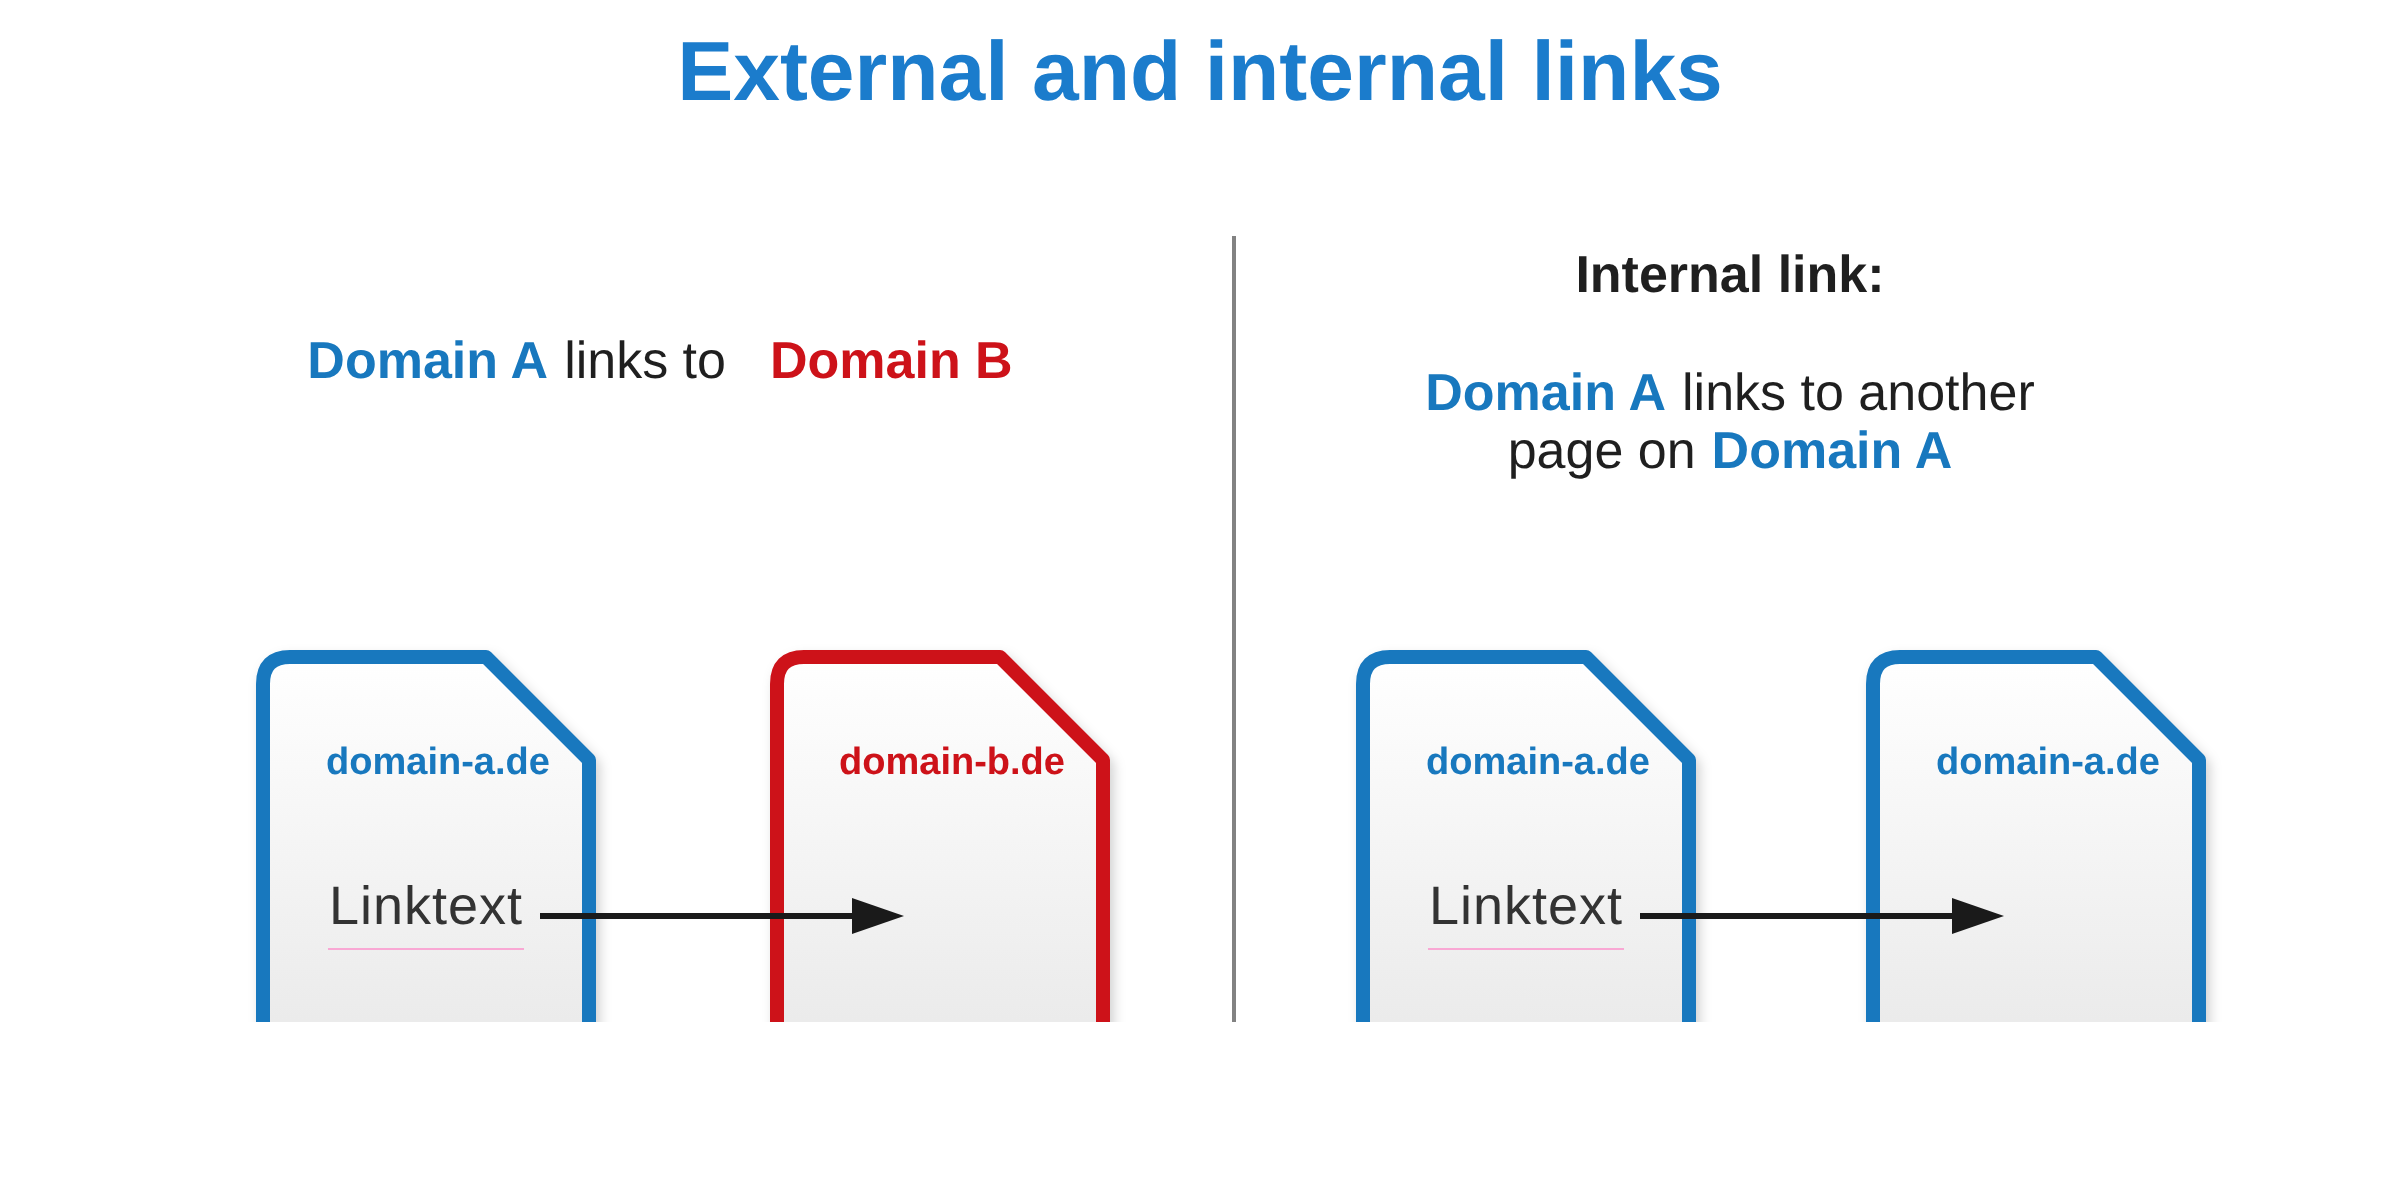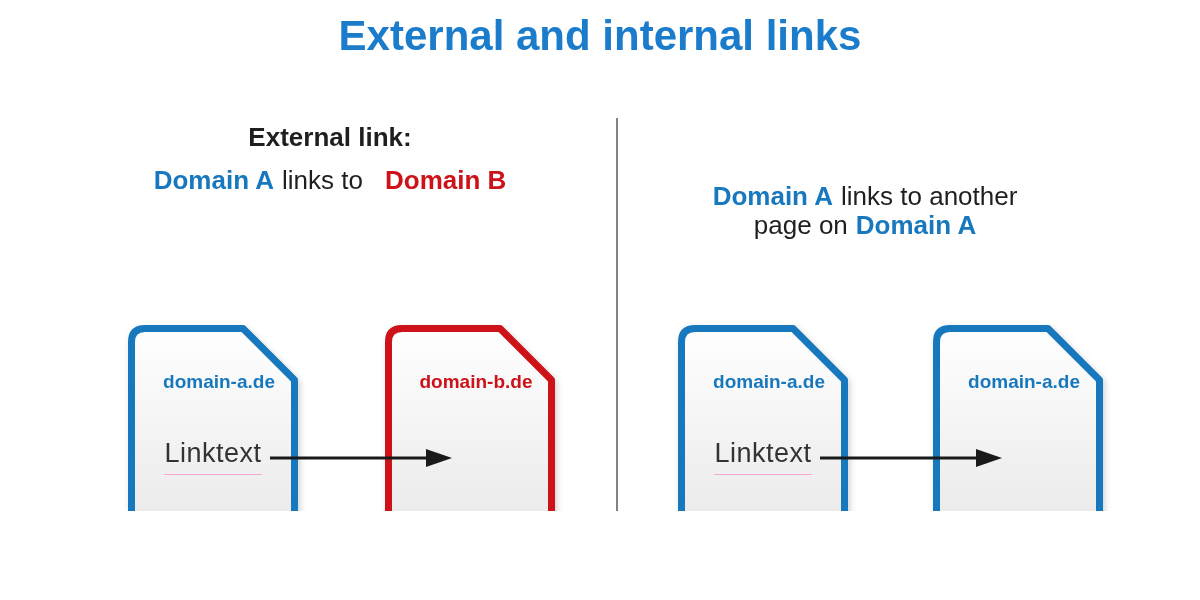--- a/index.html
+++ b/index.html
@@ -112,25 +112,25 @@
 </style>
 </head>
 <body>
 
 <div class="stage">
 
   <div class="main-title">External and internal links</div>
 
   <div class="divider"></div>
 
-  <div class="panel-heading left-heading">External link:</div>
   <div class="panel-sub left-sub">
     <span class="t-blue gap-r">Domain A</span><span>links to</span><span class="t-red gap-l">Domain B</span>
   </div>
 
+  <div class="panel-heading right-heading">Internal link:</div>
   <div class="panel-sub right-sub1">
     <span class="t-blue gap-r">Domain A</span><span>links to another</span>
   </div>
   <div class="panel-sub right-sub2">
     <span class="gap-r">page on</span><span class="t-blue">Domain A</span>
   </div>
 
   <div class="doc blue doc-a1">
     <svg width="170" height="225" viewBox="0 0 170 225">
       <defs>

